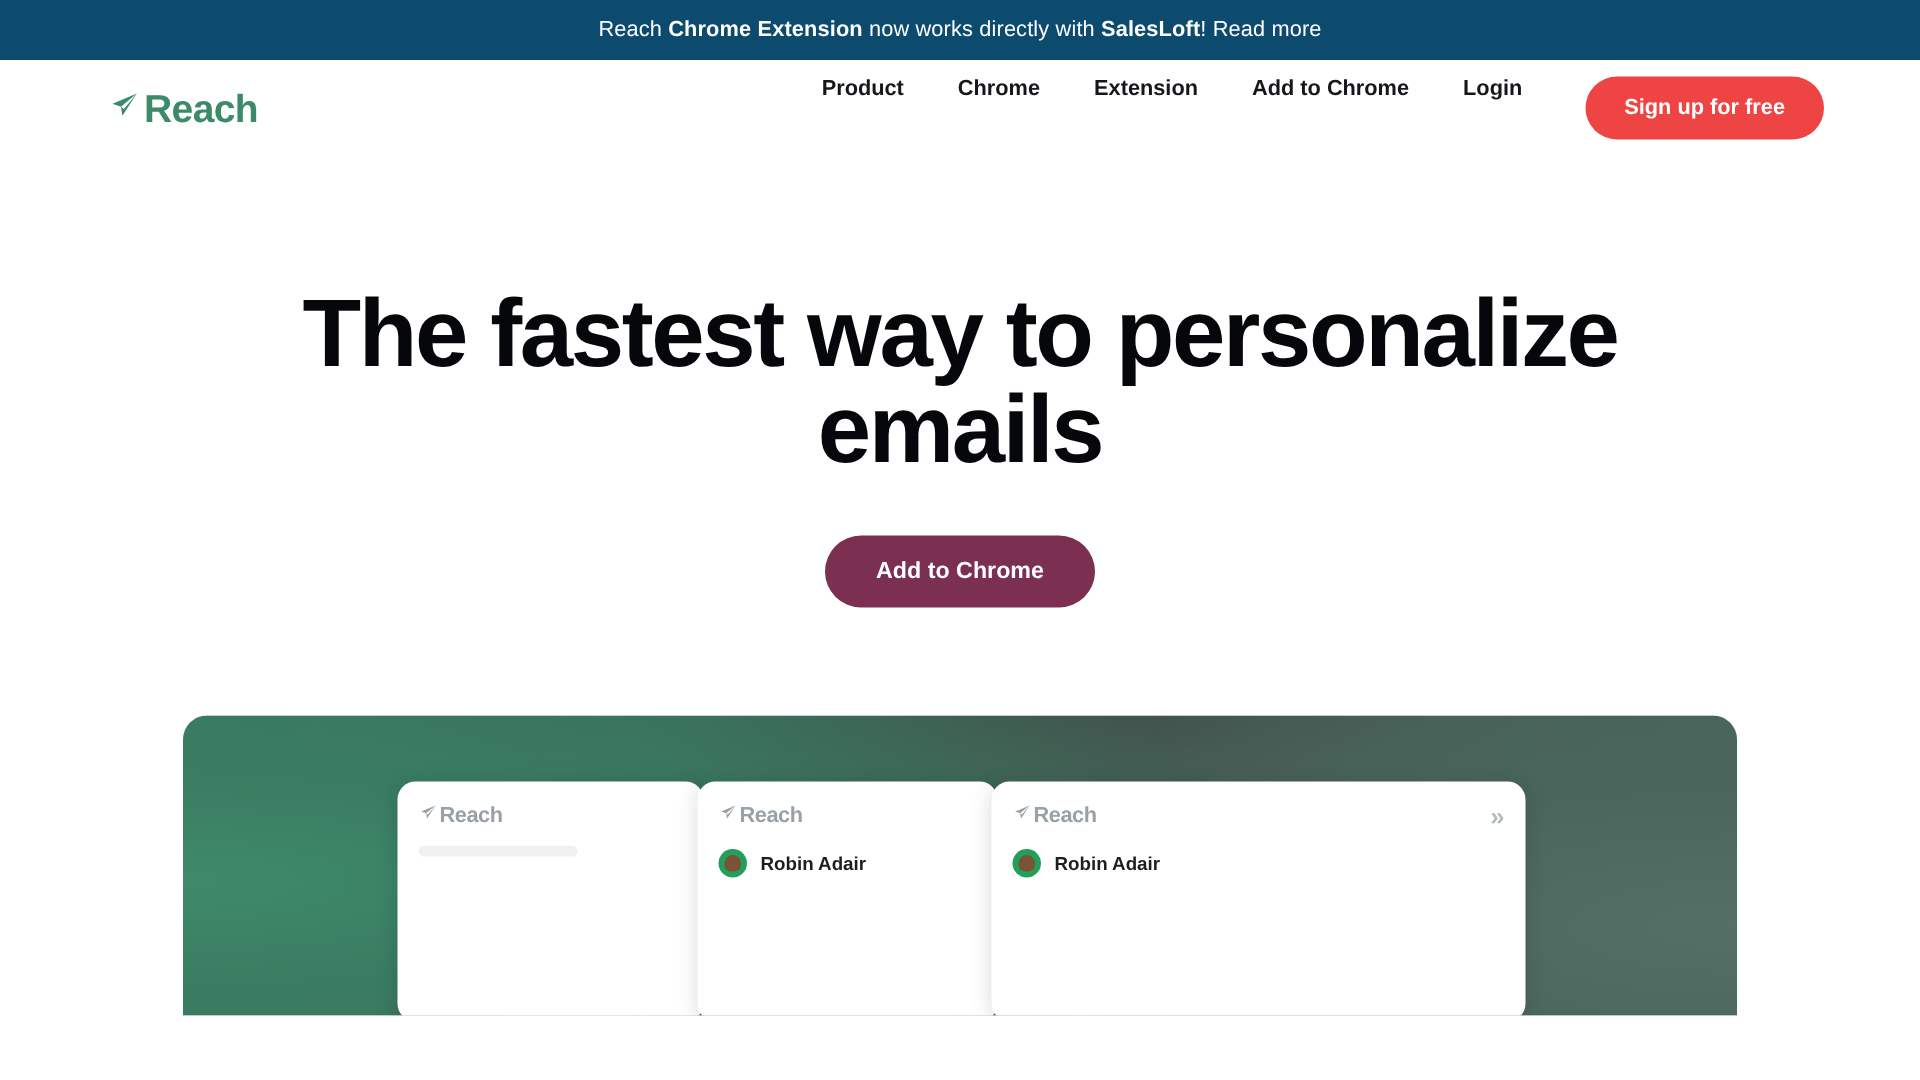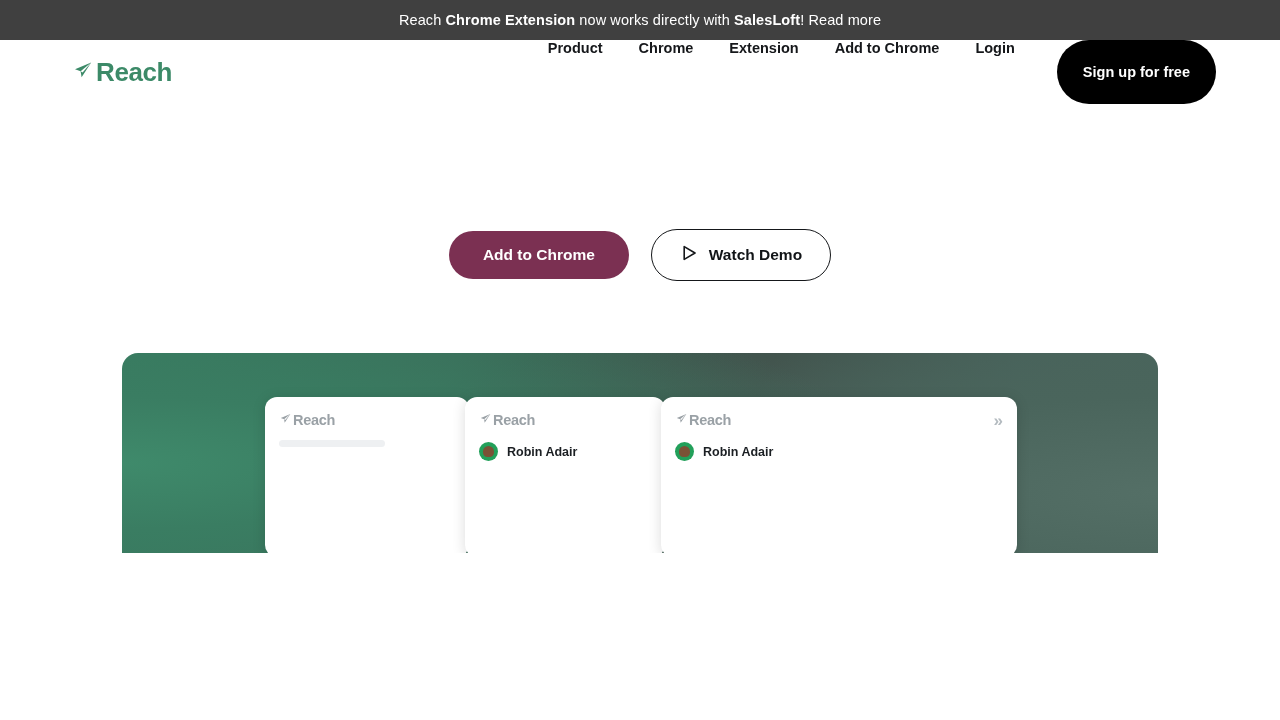--- a/index.html
+++ b/index.html
@@ -6,21 +6,21 @@
   html, body {
     width:1280px; height:720px; overflow:hidden;
     background:#ffffff;
     font-family:"Liberation Sans", sans-serif;
     -webkit-font-smoothing:antialiased;
   }
 
   
   .announce {
     height:40px; width:100%;
-    background:#404040;
+    background:#0c4a6e;
     display:flex; align-items:center; justify-content:center;
   }
   .announce-text {
     color:#ffffff; font-size:14.5px; letter-spacing:.1px; white-space:nowrap;
   }
   .announce-text b { font-weight:700; }
 
   
   .header {
     height:64px; width:100%;
@@ -38,24 +38,24 @@
     margin-left:auto;
     display:flex; align-items:flex-start; gap:0;
   }
   .nav-link {
     font-size:14.5px; font-weight:700; color:#15171a;
     padding:0 18px; white-space:nowrap; cursor:pointer;
     text-decoration:none;
   }
   .signup-btn {
     margin-left:24px;
-    background:#000000; color:#ffffff;
+    background:#ef4444; color:#ffffff;
     font-size:14.5px; font-weight:700;
     border:none; border-radius:999px;
-    padding:24px 26px; cursor:pointer; white-space:nowrap;
+    padding:13px 26px; cursor:pointer; white-space:nowrap;
   }
 
   
   .hero { text-align:center; padding-top:86px; }
   .hero-title {
     font-size:64px; line-height:1.0; font-weight:700;
     color:#05070a; letter-spacing:-1.6px;
     max-width:940px; margin:0 auto;
   }
   .hero-sub {
@@ -154,34 +154,27 @@
     <a class="nav-link">Product</a>
     <a class="nav-link">Chrome</a>
     <a class="nav-link">Extension</a>
     <a class="nav-link">Add to Chrome</a>
     <a class="nav-link">Login</a>
     <button class="signup-btn">Sign up for free</button>
   </nav>
 </div>
 
 <div class="hero">
+  <h1 class="hero-title">The fastest way to personalize emails</h1>
 
   <div class="hero-sub">
   </div>
 
   <div class="hero-actions">
     <button class="btn-primary">Add to Chrome</button>
-    <button class="btn-secondary">
-      <span class="play-icon">
-        <svg width="18" height="18" viewBox="0 0 18 18" aria-hidden="true">
-          <path d="M4.2 2.6 L15 9 L4.2 15.4 Z" fill="none" stroke="#15171a" stroke-width="1.6" stroke-linejoin="round"></path>
-        </svg>
-      </span>
-      <span>Watch Demo</span>
-    </button>
   </div>
 </div>
 
 <div class="showcase-wrap">
   <div class="showcase">
 
     <div class="card">
       <div class="card-head">
         <div class="card-logo">
           <span>

